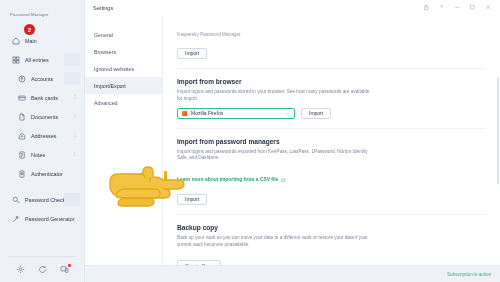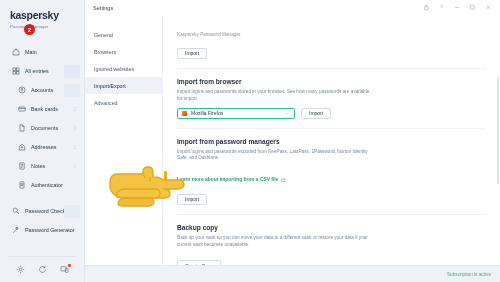--- a/index.html
+++ b/index.html
@@ -184,21 +184,20 @@
     border-radius: 1px;
   }
 </style>
 </head>
 <body>
 
 <div class="app">
 
   <div class="sidebar">
     <div class="brand">
-      <div class="brand-name">kaspersky</div>
       <div class="brand-sub">Password Manager</div>
     </div>
 
     <div class="nav">
       <div class="nav-item">
         <span class="nav-ico">
           <svg viewBox="0 0 16 16" fill="none" stroke="currentColor" stroke-width="1.4">
               <path d="M2 7l6-5 6 5v7H2z"></path>
             </svg>
         </span>

